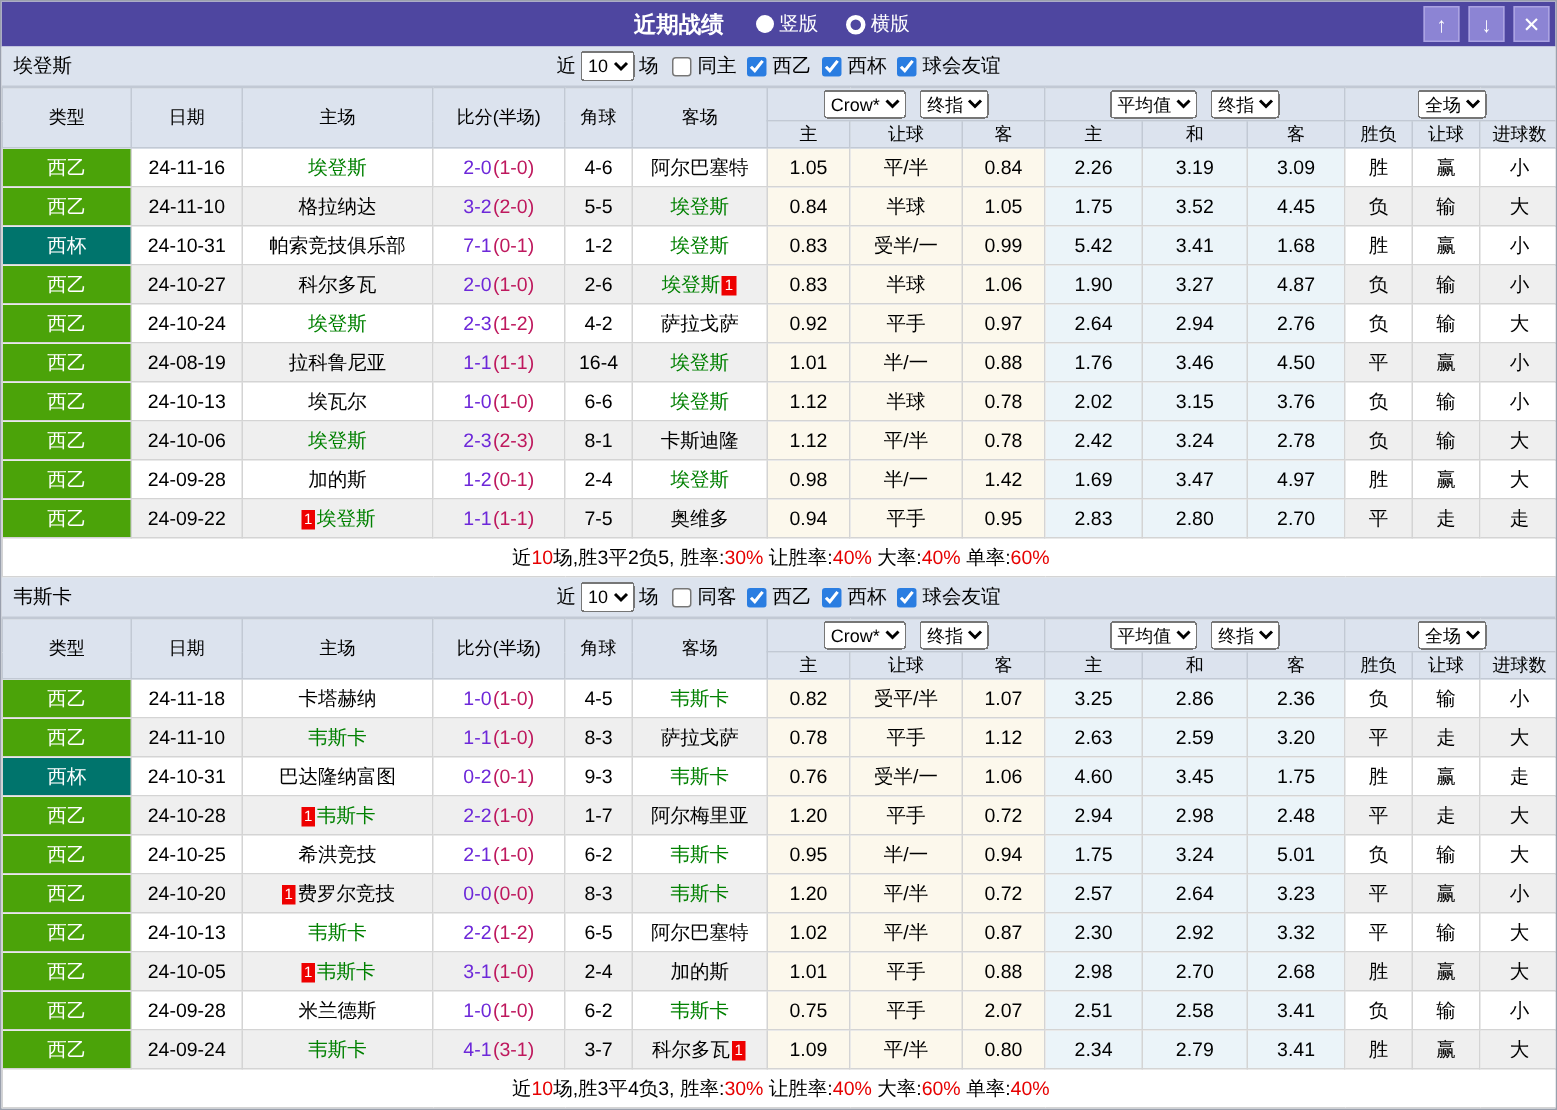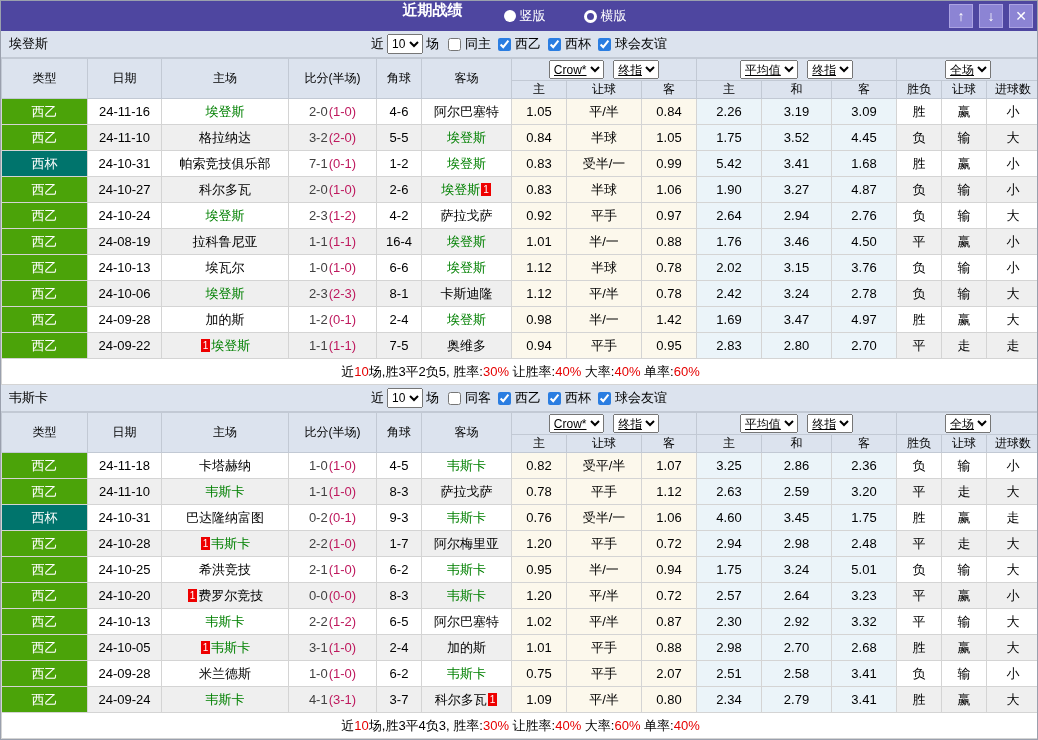--- a/index.html
+++ b/index.html
@@ -1,47 +1,47 @@
 <!DOCTYPE html>
 <html><head>
 <meta charset="utf-8">
 <style>
   html,body{margin:0;padding:0;background:#fff;}
   body{width:1038px;font-family:"Liberation Sans","DejaVu Sans",sans-serif;}
   .window{width:1038px;height:740px;box-sizing:border-box;border:1px solid #9aa0ad;display:flex;flex-direction:column;overflow:hidden;}
   
-  .titlebar{flex:0 0 30px;background:#4e46a0;display:flex;justify-content:center;position:relative;color:#fff;gap:20px;}
+  .titlebar{flex:0 0 30px;background:#4e46a0;display:flex;align-items:center;justify-content:center;position:relative;color:#fff;}
   .title{font-weight:bold;font-size:15px;margin-right:12px;}
   .radio-opt{display:inline-flex;align-items:center;gap:4px;font-size:13px;margin:0 9px;cursor:pointer;}
   .radio{display:inline-block;border-radius:50%;}
   .radio.sel{width:12px;height:12px;background:#fff;}
   .radio.unsel{width:7px;height:7px;border:3px solid #fff;background:transparent;}
   .tb-buttons{position:absolute;right:4px;top:3px;display:flex;gap:6px;}
   .tbtn{width:24px;height:24px;background:#8c84d4;border:1px solid #aba3e2;color:#fff;font-size:14px;font-weight:bold;display:flex;align-items:center;justify-content:center;padding:0;cursor:pointer;font-family:inherit;}
   
   .sec-header{flex:0 0 26px;background:#dce3ee;border-bottom:1px solid #c2c9d4;position:relative;display:flex;align-items:center;justify-content:center;font-size:13px;color:#000;}
   .team-name{position:absolute;left:8px;}
   .filter{display:flex;align-items:center;gap:3px;}
   .filter select{height:20px;font-size:12px;}
   .filter input[type=checkbox]{width:13px;height:13px;accent-color:#2a7de1;margin:0 1px 0 6px;}
   .filter input[type=checkbox].lg{margin-left:4px;}
   
   table.grid{border-collapse:collapse;table-layout:fixed;width:1038px;text-align:center;}
   .grid th{background:#dce3ee;border:1px solid #c2c9d4;font-weight:normal;font-size:12px;color:#000;padding:0;}
   tr.h1 th{height:21px;}
   tr.h2 th{height:17px;}
-  .hsel select{height:19px;font-size:12px;margin:0 3px;max-width:95px;text-decoration:underline;}
+  .hsel select{height:19px;font-size:12px;margin:0 3px;max-width:95px;}
   .grid td{border:1px solid #d4d4d4;height:25px;padding:0;font-size:13px;color:#000;overflow:hidden;white-space:nowrap;background:#fff;}
   tr.even td{background:#efefef;}
   .grid td.cream{background:#fcf8ec;}
   .grid td.lblue{background:#ebf4f9;}
   .grid td.type-green{background:#4ba309;color:#fff;}
   .grid td.type-teal{background:#00746c;color:#fff;}
   .hl{color:#008000;}
-  .ft{color:#404040;}
+  .ft{color:#6d28d9;}
   .ht{color:#be185d;margin-left:1px;}
   .badge{display:inline-block;background:#ee0000;color:#fff;font-size:10px;line-height:13px;padding:0 2px;margin:0 1px;vertical-align:1px;}
   .t-r{color:#e60000;} .t-g{color:#009944;} .t-b{color:#2828d0;} .t-k{color:#000;}
   td.summary{background:#fff;height:25px;font-size:13px;}
   .footer{flex:1 1 8px;background:#4e46a0;}
 </style>
 </head>
 <body>
 
 <div class="window">

